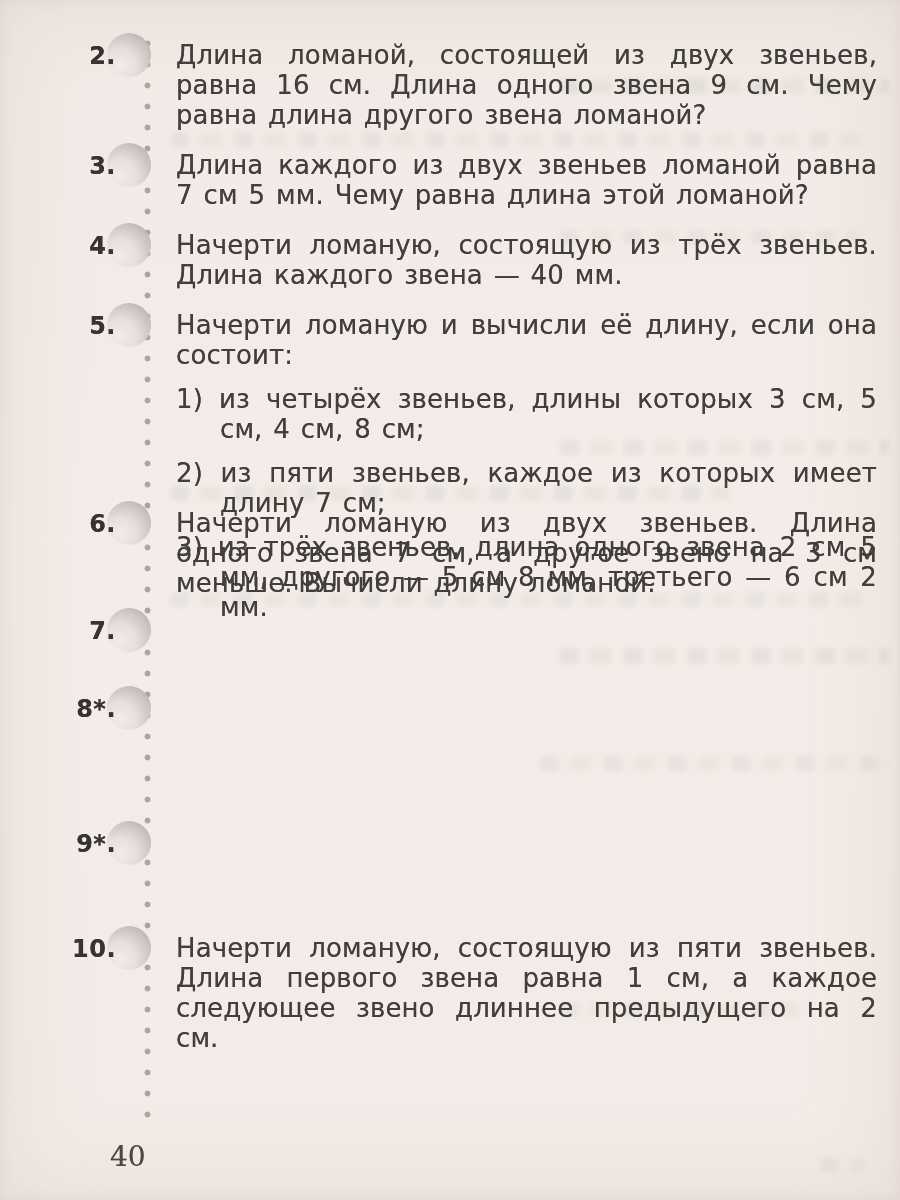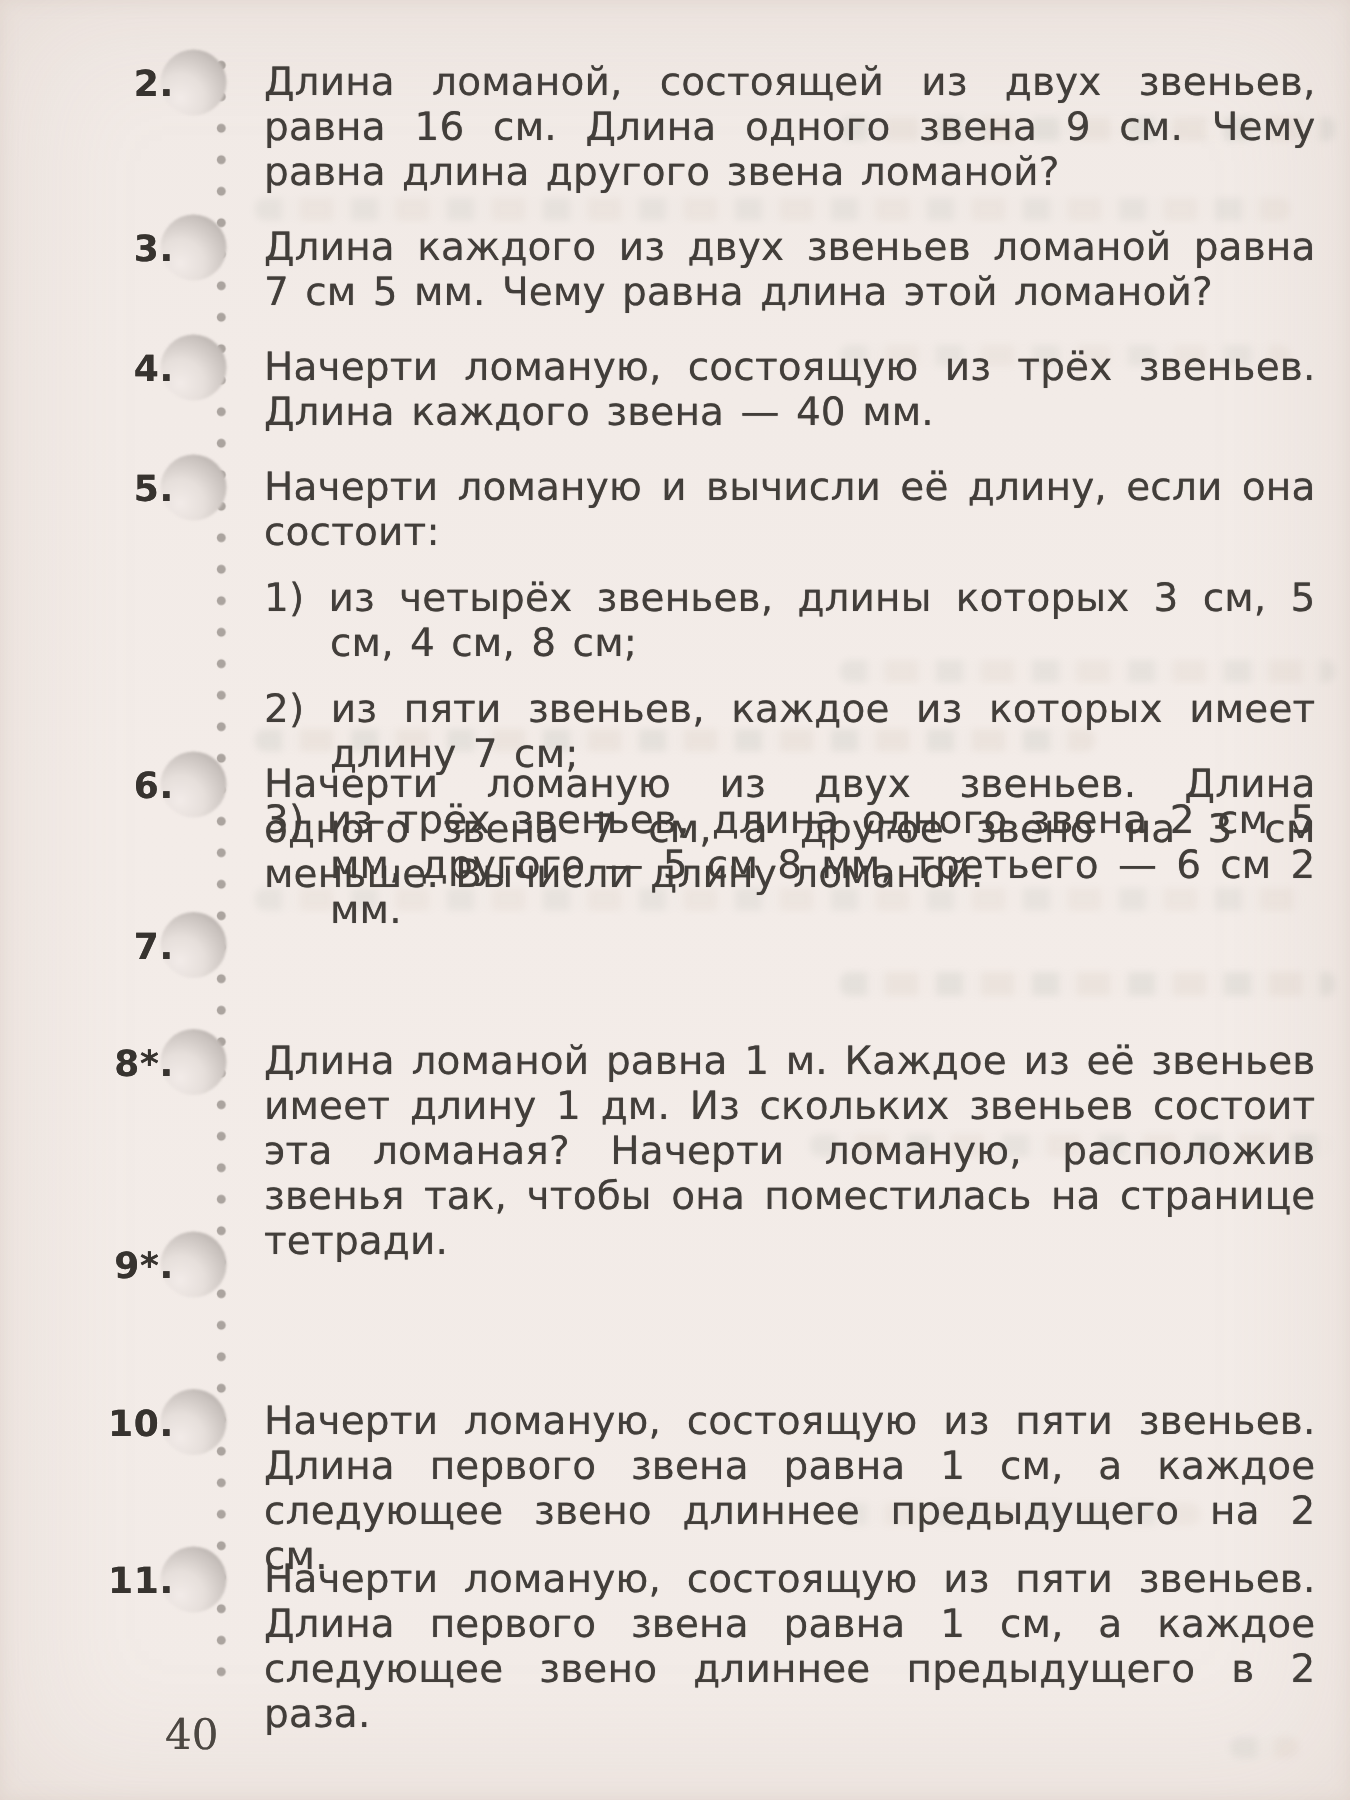--- a/index.html
+++ b/index.html
@@ -129,41 +129,31 @@
   </div>
 
   <div class="problem p5">
     <span class="bubble"></span>
     <span class="num">7.</span>
   </div>
 
   <div class="problem p6">
     <span class="bubble"></span>
     <span class="num">8*.</span>
-    <div class="ptext">
-        <p>Длина ломаной равна 1 м. Каждое из её звеньев имеет длину 1 дм. Из скольких звеньев состоит эта ломаная? Начерти ломаную, расположив звенья так, чтобы она поместилась на странице тетради.</p>
-      </div>
   </div>
 
   <div class="problem p7">
     <span class="bubble"></span>
     <span class="num">9*.</span>
   </div>
 
   <div class="problem p8">
     <span class="bubble"></span>
     <span class="num">10.</span>
     <div class="ptext">
         <p>Начерти ломаную, состоящую из пяти звеньев. Длина первого звена равна 1 см, а каждое следующее звено длиннее предыдущего на 2 см.</p>
       </div>
   </div>
 
-  <div class="problem p9">
-    <span class="bubble"></span>
-    <span class="num">11.</span>
-    <div class="ptext">
-        <p>Начерти ломаную, состоящую из пяти звеньев. Длина первого звена равна 1 см, а каждое следующее звено длиннее предыдущего в 2 раза.</p>
-      </div>
-  </div>
 
   <div class="pagenum">40</div>
 
 </div>
 
 </body></html>

